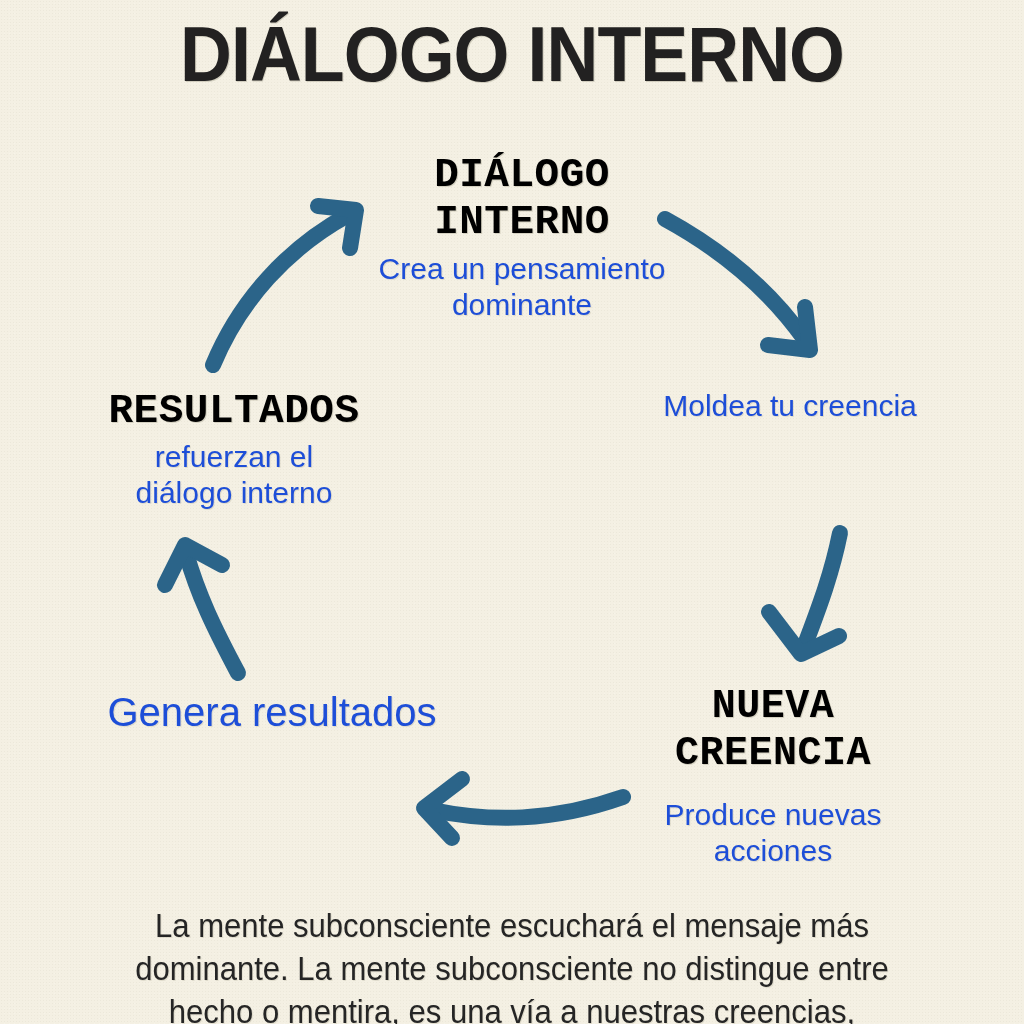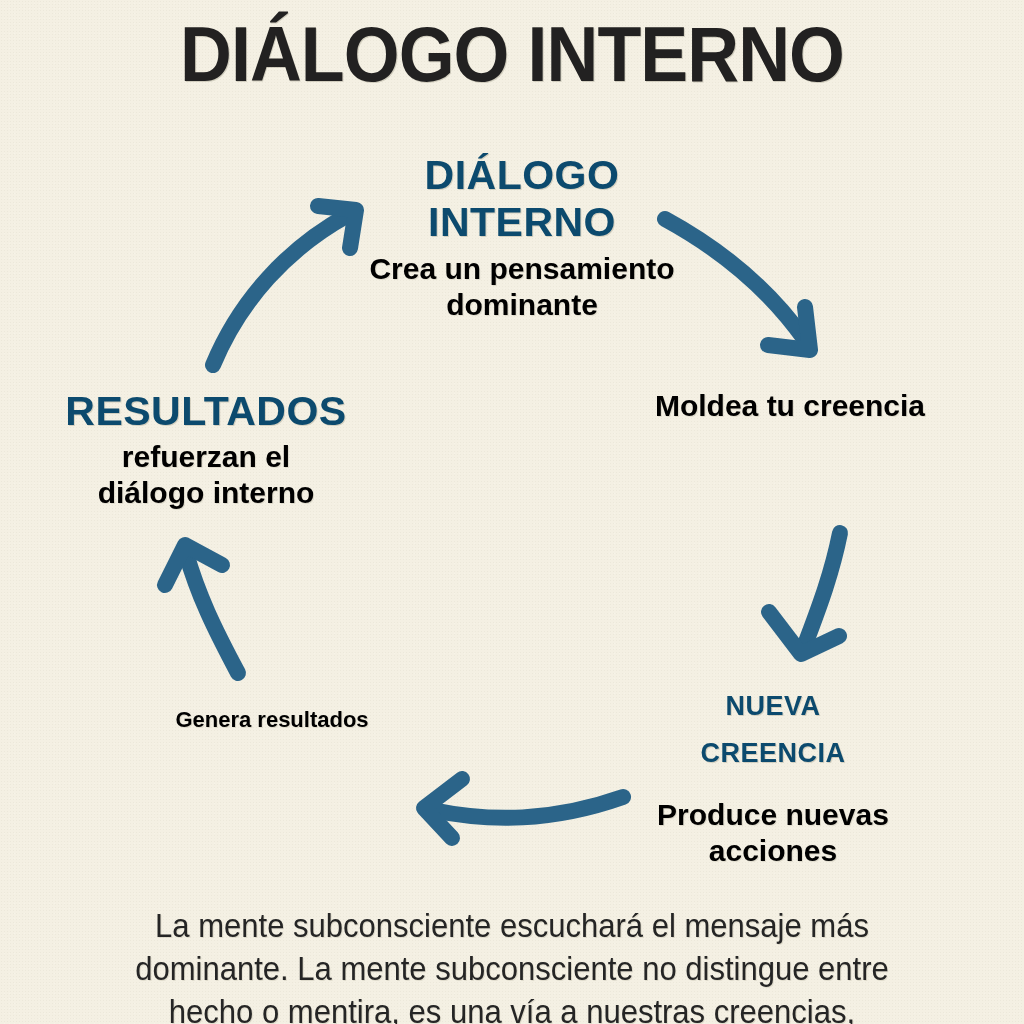--- a/index.html
+++ b/index.html
@@ -54,55 +54,55 @@
     position: absolute;
     inset: 0;
   }
 
   
   .node {
     position: absolute;
     text-align: center;
   }
   .node .head {
-    font-family: Liberation Sans, sans-serif;
+    font-family: Liberation Mono, monospace;
     font-weight: bold;
-    color: #0c4a6e;
+    color: #000000;
     letter-spacing: .5px;
     text-shadow: 1px 1px 0 rgba(140,135,112,.30);
   }
   .node .sub {
     font-family: "Liberation Sans", sans-serif;
-    font-weight: bold;
-    color: #000000;
+    font-weight: normal;
+    color: #1d4ed8;
     text-shadow: 1px 1px 0 rgba(150,145,122,.22);
   }
 
   
   #node-dialogo { left: 312px; top: 152px; width: 420px; }
   #node-dialogo .head { font-size: 41px; line-height: 47px; }
   #node-dialogo .sub  { font-size: 30px; line-height: 36px; margin-top: 5px; }
 
   
   #node-pensamiento { left: 570px; top: 383px; width: 440px; }
   #node-pensamiento .head { font-size: 41px; line-height: 47px; }
   #node-pensamiento .sub  { font-size: 30px; line-height: 36px; margin-top: 5px; }
 
   
   #node-creencia { left: 608px; top: 683px; width: 330px; }
-  #node-creencia .head { font-size: 27px; line-height: 47px; }
+  #node-creencia .head { font-size: 40px; line-height: 47px; }
   #node-creencia .sub  { font-size: 30px; line-height: 36px; margin-top: 20px; }
 
   
   #node-accion { left: 92px; top: 690px; width: 360px; }
   #node-accion .head { font-size: 41px; line-height: 47px; }
-  #node-accion .sub  { font-size: 22px; line-height: 36px; margin-top: 12px; }
-
-  
-  #node-resultados { left: 20px; top: 388px; width: 372px; }
+  #node-accion .sub  { font-size: 40px; line-height: 36px; margin-top: 4px; }
+
+  
+  #node-resultados { left: 48px; top: 388px; width: 372px; }
   #node-resultados .head { font-size: 41px; line-height: 47px; }
   #node-resultados .sub  { font-size: 30px; line-height: 36px; margin-top: 4px; }
 
   
   #footer {
     position: absolute;
     left: 50px;
     top: 904px;
     width: 924px;
     text-align: center;

